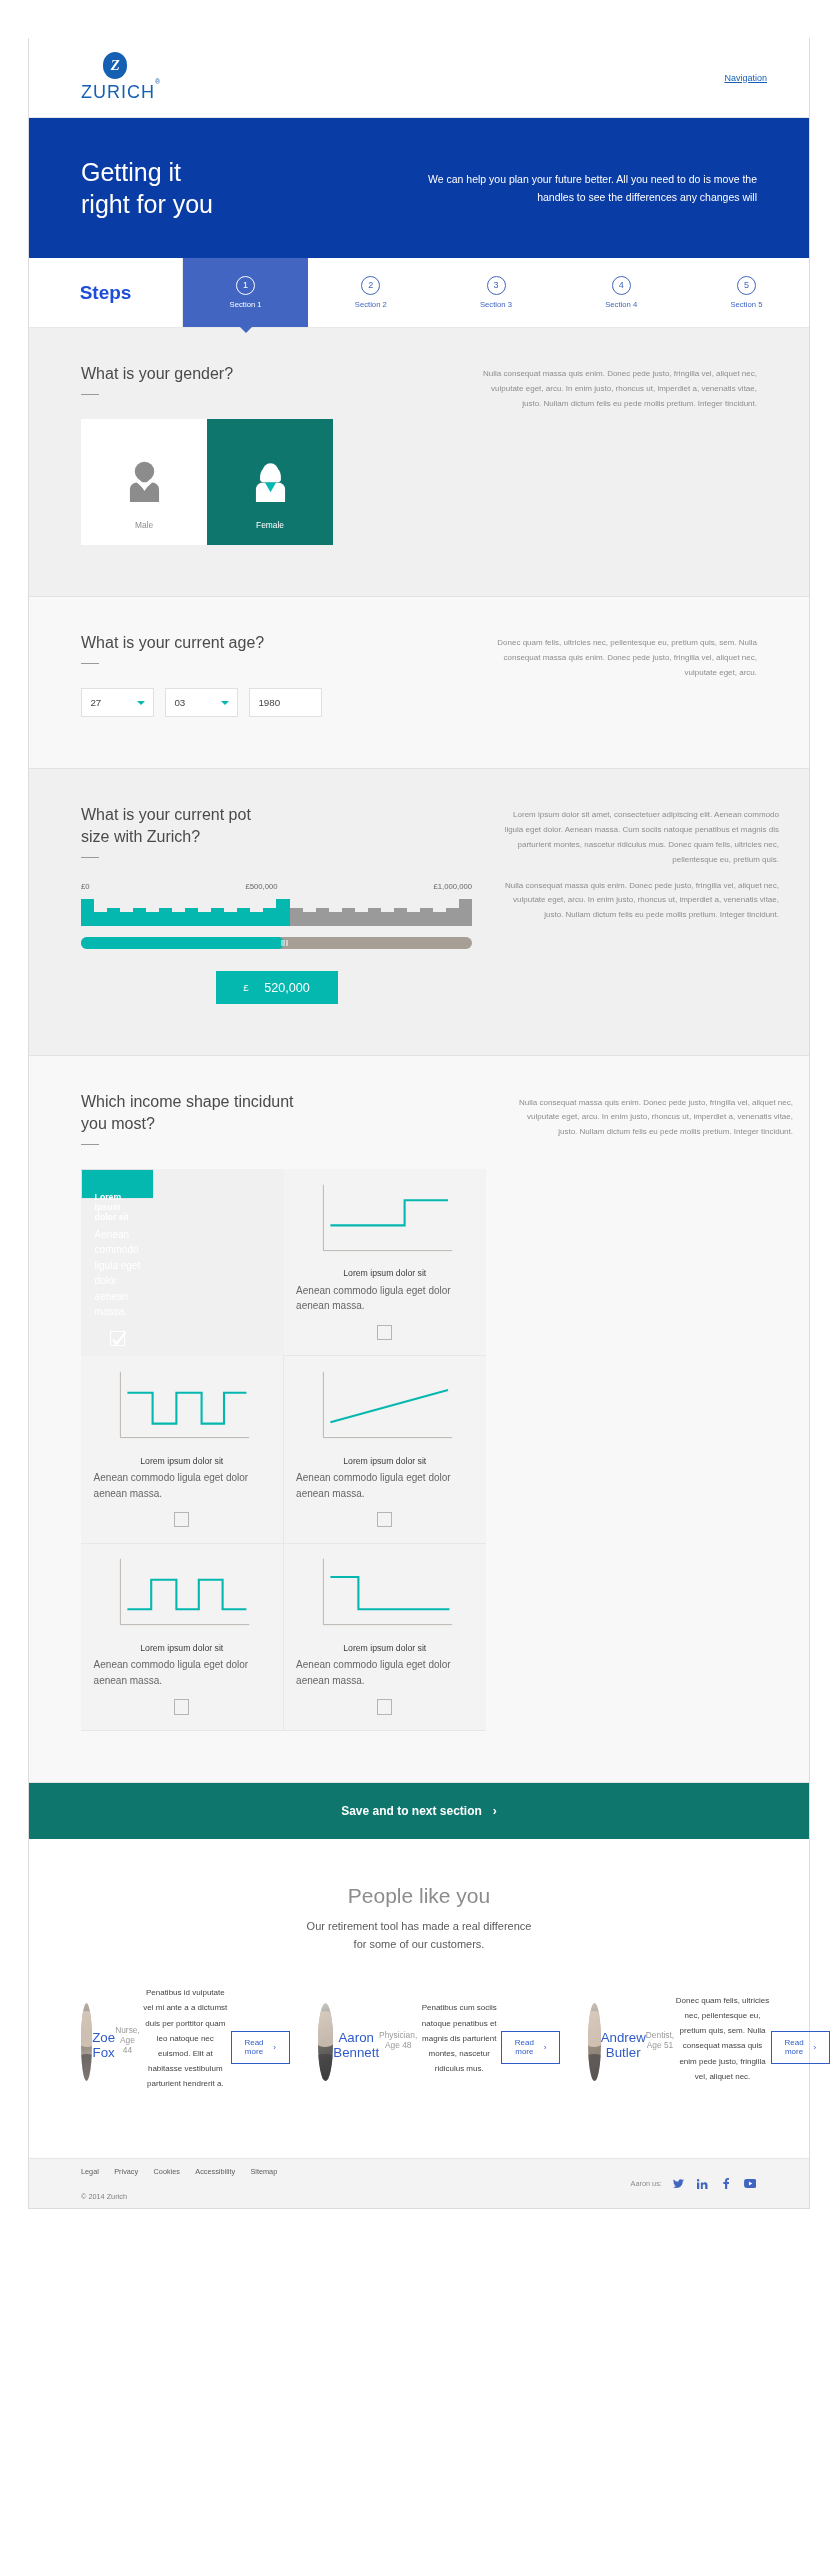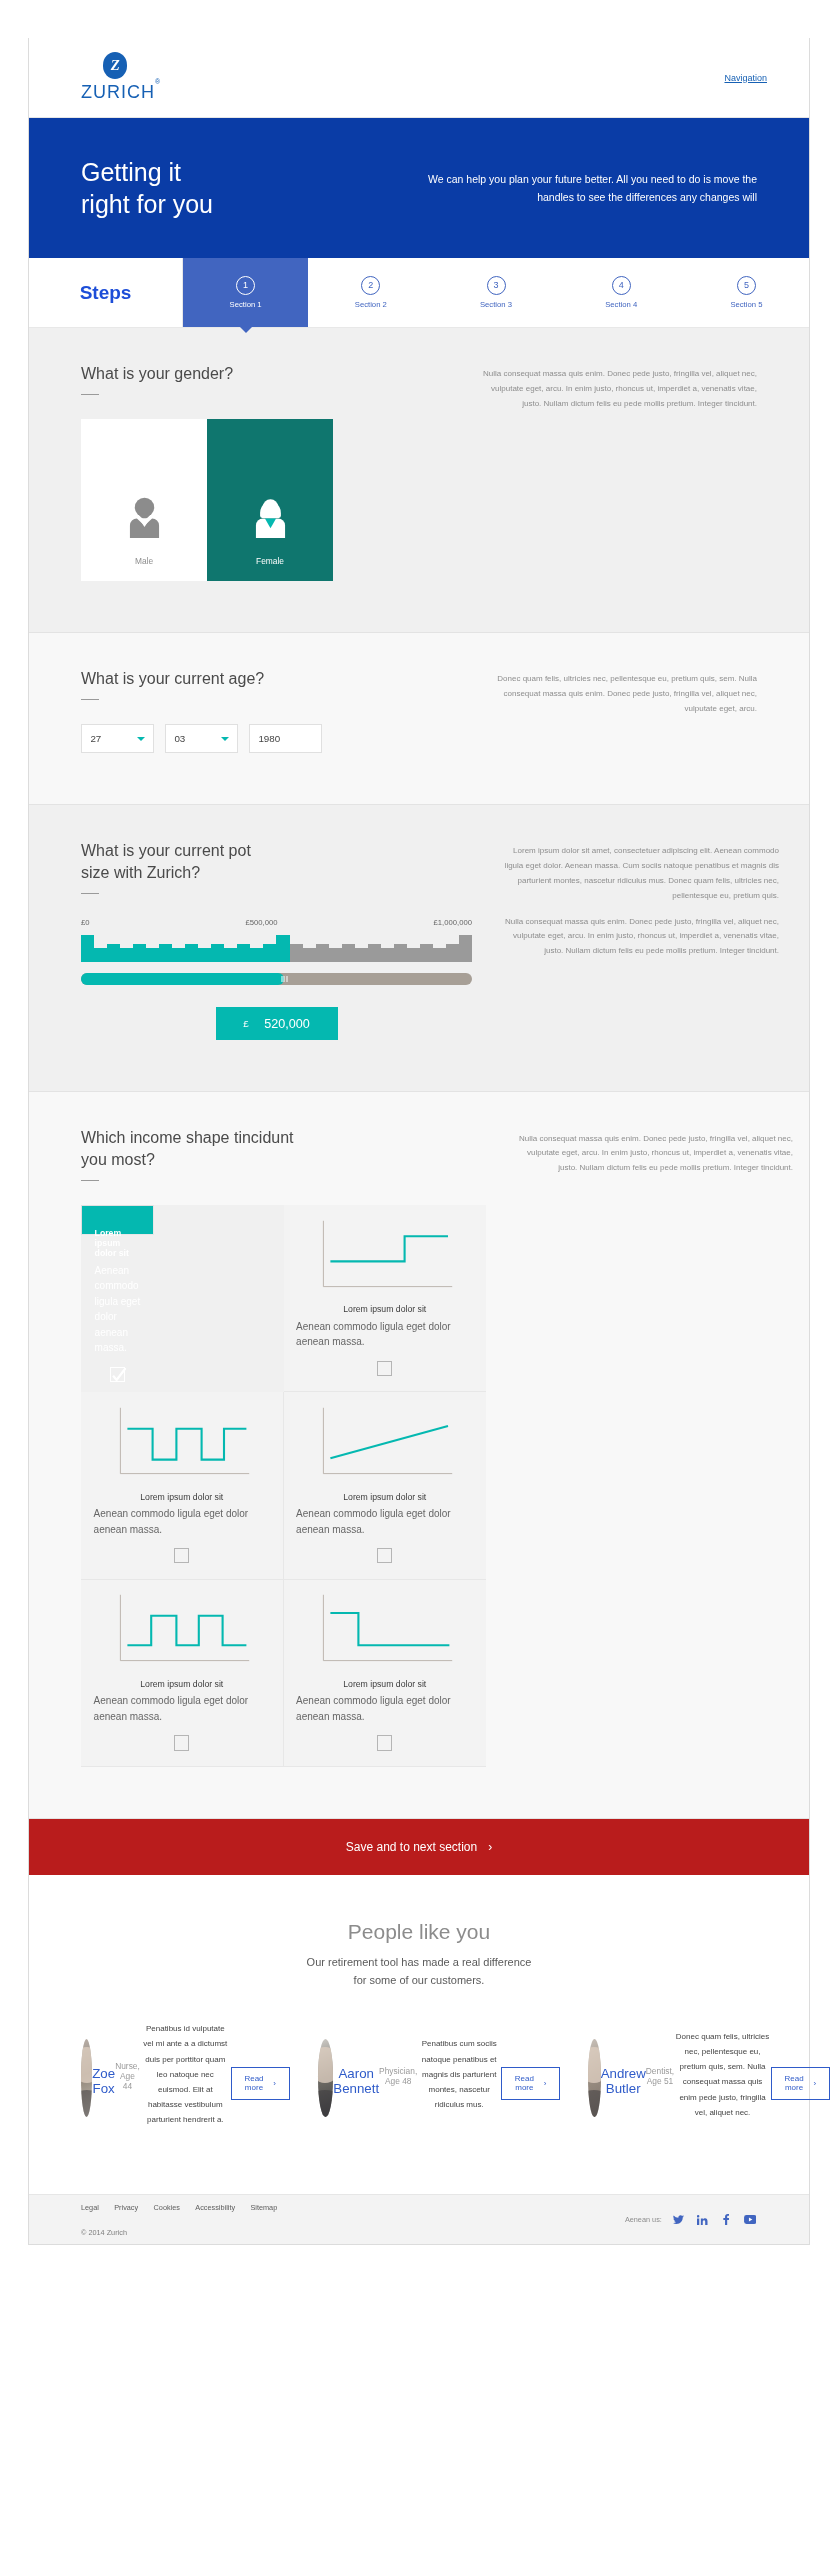--- a/index.html
+++ b/index.html
@@ -120,21 +120,21 @@
   .q-title{
     font-size:16px; font-weight:300; color:#4a4a4a; line-height:1.35;
   }
   .q-rule{
     width:18px;height:0.7px;background:#9a9a9a;margin-top:9.8px;margin-bottom:24px;
   }
 
   
   .gender-row{ display:flex; }
   .gcard{
-    width:126px;height:162px;
+    width:126px;height:126px;
     display:flex;flex-direction:column;align-items:center;justify-content:flex-end;
     padding-bottom:15.4px;
     font-size:8.4px;
   }
   .gcard.male{ background:#fff; color:#8e8e8e; }
   .gcard.female{ background:#0f766e; color:#fff; }
   .gcard svg{ margin-bottom:18px; }
 
   
   .selects{ display:flex; gap:11px; }
@@ -186,23 +186,23 @@
   .shape-card .chart{ margin-bottom:9.8px; }
   .shape-t{ font-size:8.7px;color:#3c3c3c;margin-bottom:4.2px; }
   .shape-d{ font-size:10px;color:#666;line-height:1.55;}
   .shape-card.sel .shape-t{ color:#fff;font-weight:bold; }
   .shape-card.sel .shape-d{ color:#fff; }
   .cbox{ width:15.4px;height:15.4px;border:0.7px solid #b5b5b5;margin-top:11px;background:transparent; }
   .cbox.checked{ border-color:#fff; position:relative; }
 
   
   .savebar{
-    height:56px;background:#b91c1c;color:#fff;
+    height:56px;background:#0f766e;color:#fff;
     display:flex;align-items:center;justify-content:center;gap:11px;
-    font-size:12px;font-weight:400;
+    font-size:12px;font-weight:700;
   }
 
   
   .people{ background:#fff; padding:45px 52px 49px; text-align:center; }
   .people h2{ font-size:21px;font-weight:300;color:#8c8c8c;margin-bottom:9.8px; }
   .people .sub{ font-size:11px;font-weight:300;color:#5a5a5a;line-height:1.6;margin-bottom:32px; }
   .person-row{ display:flex; gap:28px; }
   .person{ flex:1; display:flex;align-items:center; }
   .avatar{
     width:64px;height:78px;border-radius:50%;
@@ -554,21 +554,21 @@
       <div class="f-links">
         <span>Legal</span>
         <span>Privacy</span>
         <span>Cookies</span>
         <span>Accessibility</span>
         <span>Sitemap</span>
       </div>
       <div>© 2014 Zurich</div>
     </div>
     <div class="f-right">
-      <span>Aenean us:</span>
+      <span>Aaron us:</span>
       <span class="sicon">
         <svg width="11" height="9.8" viewBox="0 0 16 14">
             <path d="M16 1.7a6.4 6.4 0 0 1-1.9.5A3.3 3.3 0 0 0 15.5.4a6.6 6.6 0 0 1-2.1.8A3.3 3.3 0 0 0 7.8 4a9.3 9.3 0 0 1-6.8-3.4A3.3 3.3 0 0 0 2 5a3.3 3.3 0 0 1-1.5-.4 3.3 3.3 0 0 0 2.6 3.2 3.3 3.3 0 0 1-1.5.1 3.3 3.3 0 0 0 3 2.3A6.6 6.6 0 0 1 0 11.6 9.3 9.3 0 0 0 5 13c6 0 9.3-5 9.1-9.5A6.7 6.7 0 0 0 16 1.7z" fill="#4165C0"></path>
           </svg>
       </span>
       <span class="sicon">
         <svg width="10.5" height="10.5" viewBox="0 0 15 15">
             <rect x="0" y="5" width="3.2" height="10" fill="#4165C0"></rect>
             <circle cx="1.6" cy="1.8" r="1.8" fill="#4165C0"></circle>
             <path d="M5.5 5h3v1.4a3.2 3.2 0 0 1 2.9-1.6c3 0 3.6 2 3.6 4.5V15h-3.3v-4.9c0-1.2 0-2.7-1.6-2.7s-1.9 1.3-1.9 2.6V15H5.5z" fill="#4165C0"></path>

